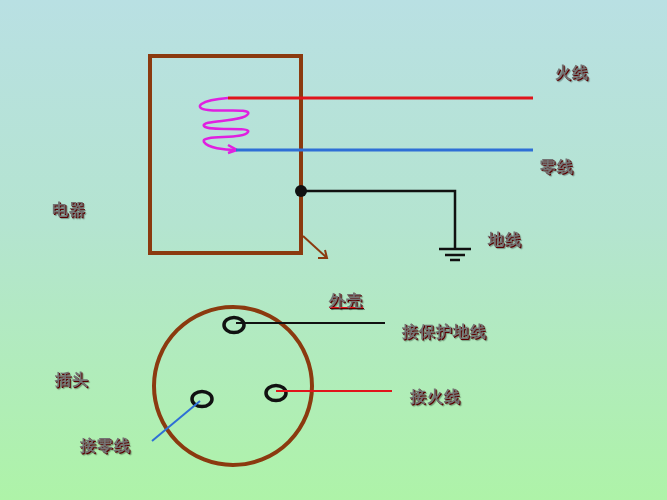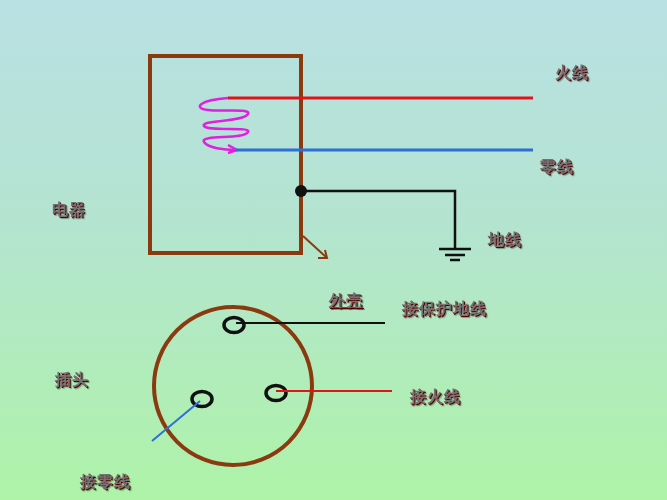--- a/index.html
+++ b/index.html
@@ -50,15 +50,15 @@
   <line x1="276" y1="391" x2="392" y2="391" stroke="#e0141b" stroke-width="2"></line>
   <line x1="200" y1="401" x2="152" y2="441" stroke="#2e6fd6" stroke-width="2"></line>
 </svg>
 
 <div class="lbl" style="left:555px;top:63px;">火线</div>
 <div class="lbl" style="left:540px;top:157px;">零线</div>
 <div class="lbl" style="left:488px;top:230px;">地线</div>
 <div class="lbl" style="left:52px;top:200px;text-align:right;">电器</div>
 <div class="lbl underline" style="left:329px;top:247px;margin-top:44px;">外壳</div>
 <div class="lbl" style="left:55px;top:370px;text-align:right;">插头</div>
-<div class="lbl" style="left:402px;top:299px;">接保护地线</div>
+<div class="lbl" style="left:402px;top:322px;">接保护地线</div>
 <div class="lbl" style="left:410px;top:387px;">接火线</div>
-<div class="lbl" style="left:80px;top:436px;margin-top:36px;">接零线</div>
+<div class="lbl" style="left:80px;top:436px;">接零线</div>
 
 </body></html>

